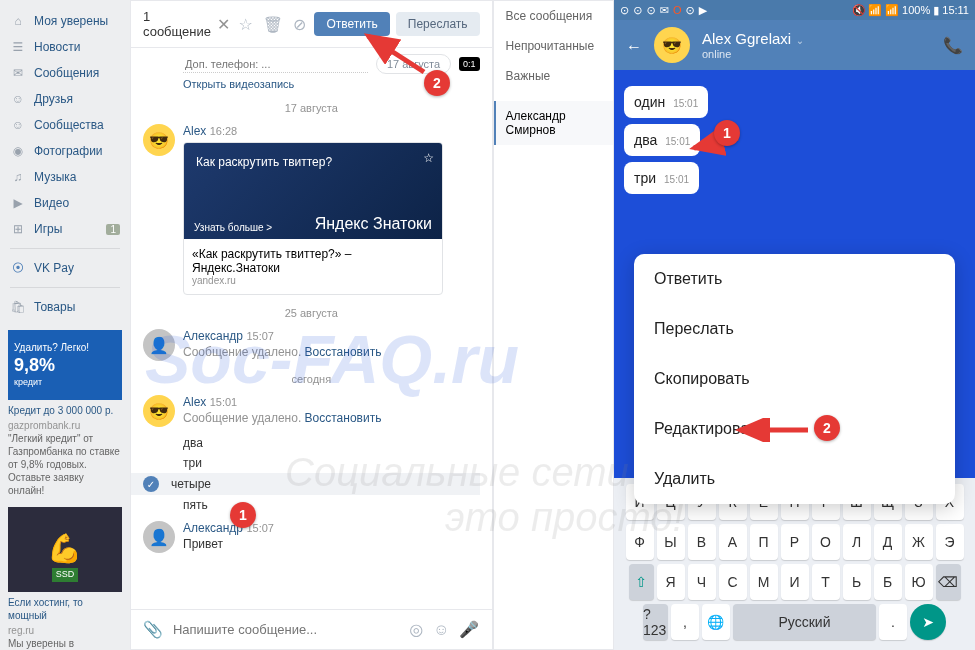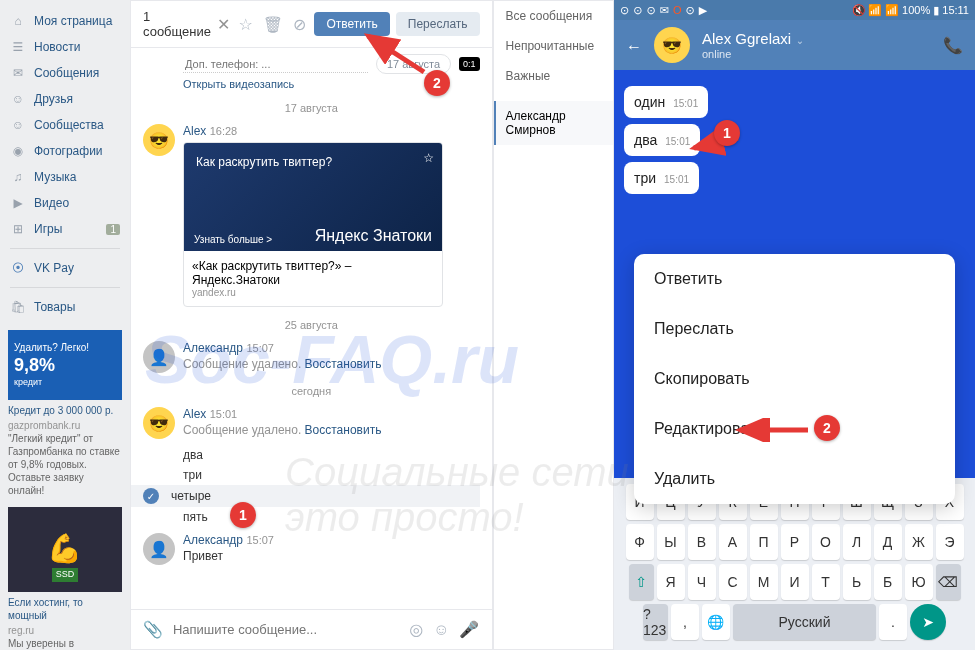--- a/index.html
+++ b/index.html
@@ -35,21 +35,21 @@
 .avatar{width:32px;height:32px;border-radius:50%;background:#ffd54f;flex-shrink:0;display:flex;align-items:center;justify-content:center;overflow:hidden}
 .avatar.grey{background:#c4c4c4}
 .msg-body{flex:1}
 .msg-head{font-size:12px;margin-bottom:2px}
 .msg-name{color:#2a5885;font-weight:500}
 .msg-time{color:#939393;font-size:11px}
 .msg-text{font-size:12px;color:#333}
 .deleted{color:#939393}
 .restore{color:#2a5885;cursor:pointer}
 .card{margin-top:4px;border:1px solid #e1e3e6;border-radius:4px;overflow:hidden;width:260px}
-.card-img{height:108px;background:linear-gradient(135deg,#1e3a6e,#0d2347);position:relative;color:#fff;padding:12px;font-size:12px}
+.card-img{height:96px;background:linear-gradient(135deg,#1e3a6e,#0d2347);position:relative;color:#fff;padding:12px;font-size:12px}
 .card-star{position:absolute;top:8px;right:8px}
 .card-brand{position:absolute;bottom:6px;right:10px;font-size:16px}
 .card-more{position:absolute;bottom:6px;left:10px;font-size:10px}
 .card-txt{padding:8px;font-size:12px}
 .card-domain{color:#939393;font-size:10px}
 .msg-line{font-size:12px;color:#333;padding:3px 0 3px 40px}
 .msg-line.selected{background:#f0f2f5;display:flex;align-items:center;margin-left:-12px;padding-left:12px}
 .check{width:16px;height:16px;border-radius:50%;background:#5181b8;color:#fff;display:flex;align-items:center;justify-content:center;font-size:10px;margin-right:12px}
 .composer{display:flex;align-items:center;padding:10px 12px;border-top:1px solid #e7e8ec;gap:10px}
 .composer input{flex:1;border:none;outline:none;font-size:13px}
@@ -84,21 +84,21 @@
 </style>
 </head>
 <body>
 
 <div class="container">
   <div class="desktop">
 
     <div class="sidebar">
       <div class="nav-item">
           <span class="icon">⌂</span>
-          <span>Моя страница</span>
+          <span>Моя уверены</span>
         </div>
       <div class="nav-item">
           <span class="icon">☰</span>
           <span>Новости</span>
         </div>
       <div class="nav-item">
           <span class="icon">✉</span>
           <span>Сообщения</span>
         </div>
       <div class="nav-item">
@@ -340,21 +340,21 @@
         <div class="key">🌐</div>
         <div class="key lang">Русский</div>
         <div class="key">.</div>
         <div class="key send">➤</div>
       </div>
     </div>
   </div>
 </div>
 
 <div class="watermark">Soc-FAQ.ru</div>
-<div class="watermark2"><span>Социальные сети</span><br><span style="">это просто!</span></div>
+<div class="watermark2"><span>Социальные сети</span><br><span style="margin-left:160px">это просто!</span></div>
 
 <div class="marker" style="left:230px;top:502px">1</div>
 <div class="marker" style="left:424px;top:70px">2</div>
 <svg class="arrow" style="left:362px;top:30px" width="70" height="50">
     <defs>
       <marker id="ah1" markerWidth="8" markerHeight="8" refX="6" refY="3" orient="auto">
         <polygon points="0,0 7,3 0,6" fill="#e53935"></polygon>
       </marker>
     </defs>
     <line x1="62" y1="42" x2="6" y2="6" stroke="#e53935" stroke-width="5" marker-end="url(#ah1)"></line>

